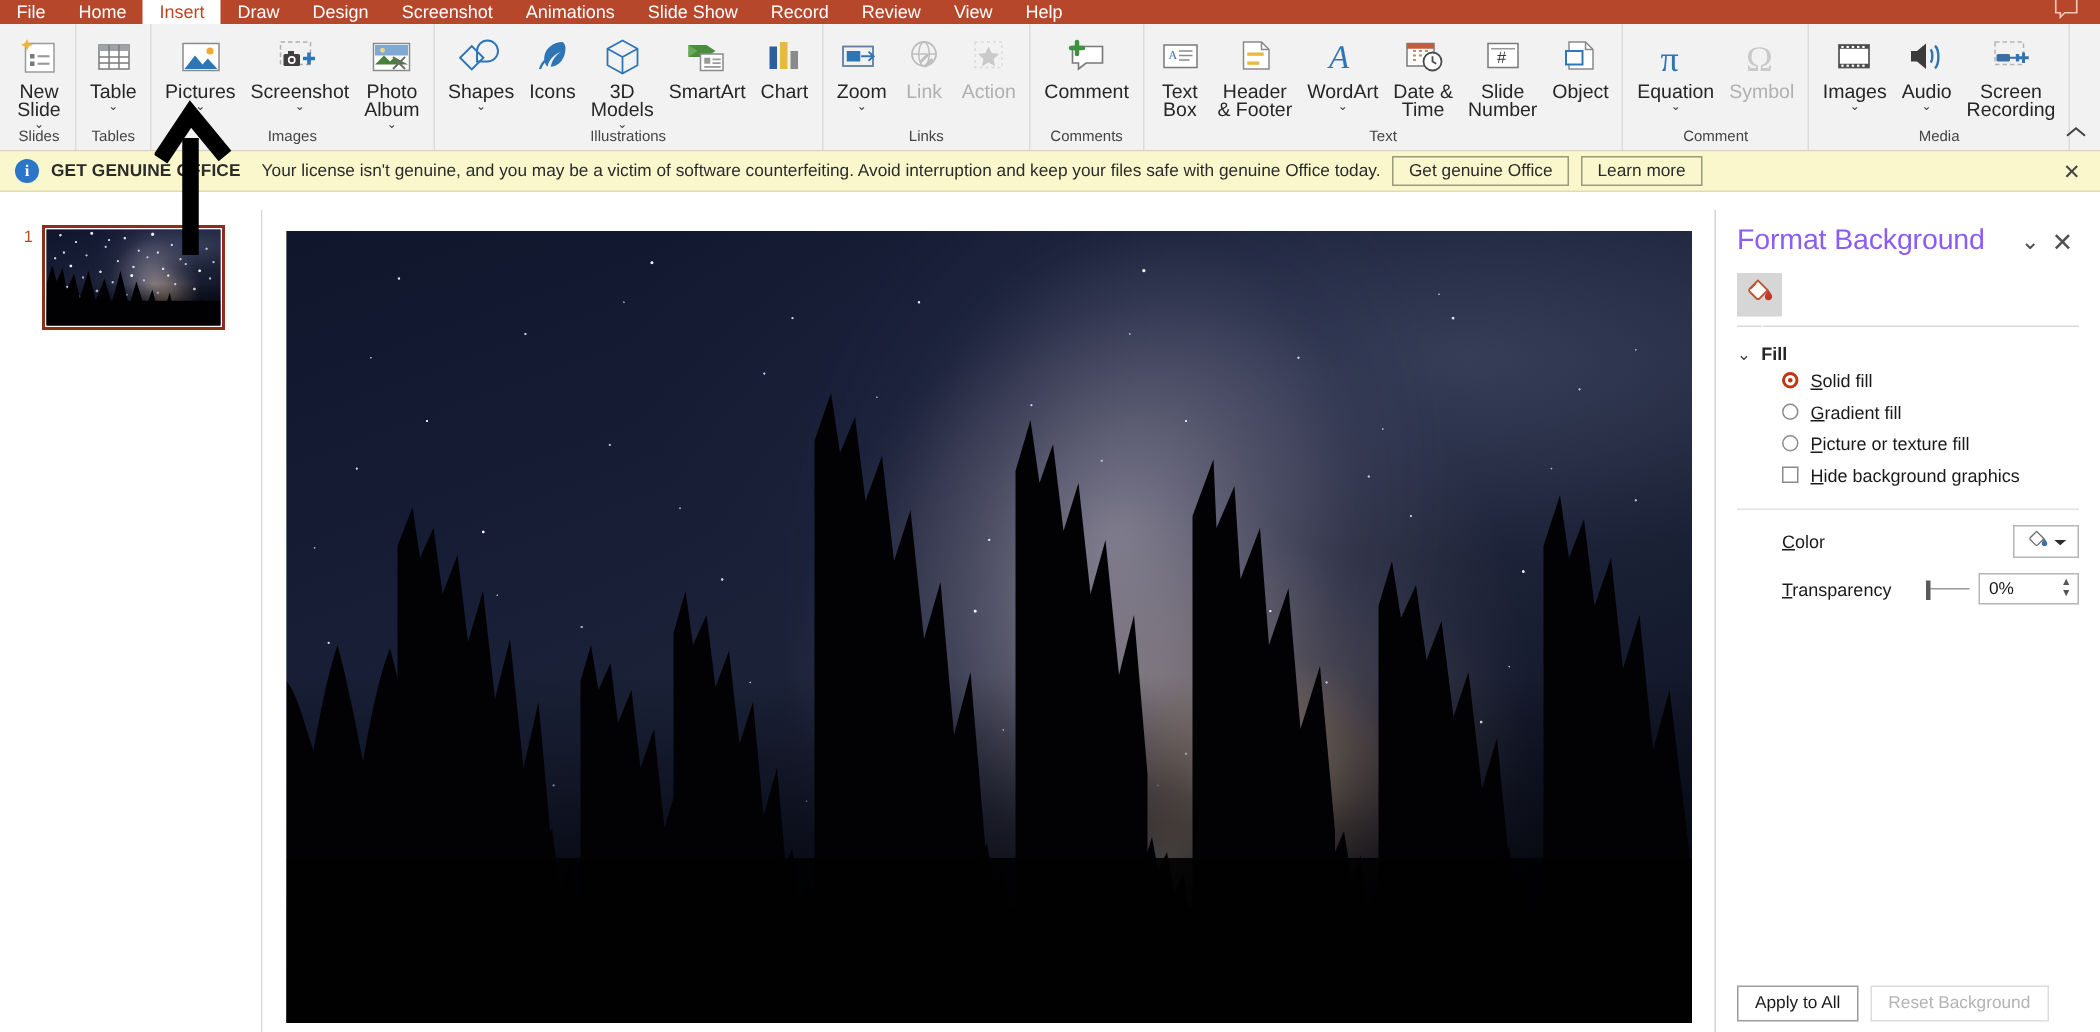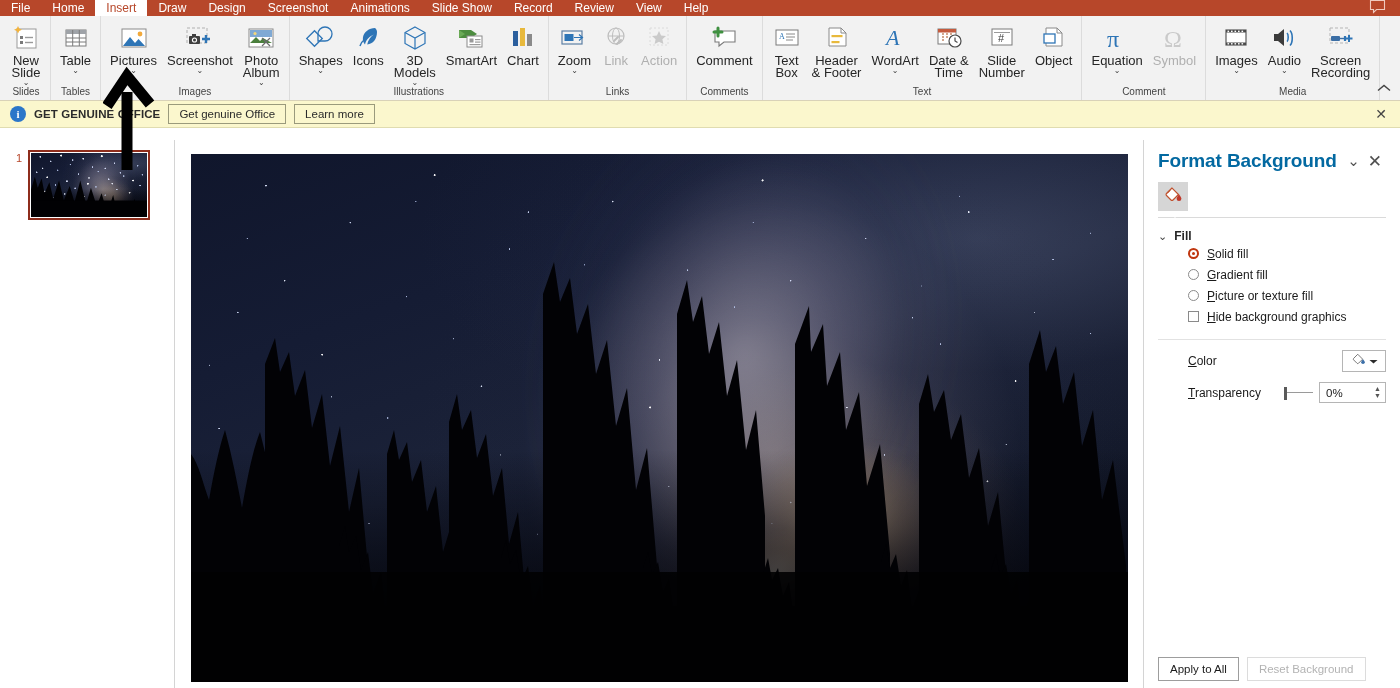--- a/index.html
+++ b/index.html
@@ -325,21 +325,21 @@
     background: #ffffff;
     border-left: 1px solid #d4d4d4;
     position: relative;
     padding: 0 14px;
   }
   .fb-header {
     display: flex; align-items: center;
     padding-top: 10px;
   }
   .fb-title {
-    font-size: 19px; color: #0369a1; font-weight: 700;
+    font-size: 19px; color: #8b5cf6; font-weight: 400;
     letter-spacing: -.1px;
   }
   .fb-hdr-spacer { flex: 1; }
   .fb-chev, .fb-close {
     font-size: 15px; color: #505050; padding: 0 4px; cursor: default;
   }
   .fb-close { font-size: 17px; font-weight: 300; }
   .fb-tabs {
     display: flex; align-items: flex-end;
     margin-top: 10px;
@@ -849,20 +849,21 @@
   <div class="ribbon-collapse">
     <svg width="16" height="10" viewBox="0 0 16 10">
         <path d="M2 7.5L8 2.5l6 5" fill="none" stroke="#444" stroke-width="1.4"></path>
       </svg>
   </div>
 </div>
 
 <div class="notifbar">
   <span class="notif-icon">i</span>
   <span class="notif-strong">GET GENUINE OFFICE</span>
+  <span class="notif-text">Your license isn't genuine, and you may be a victim of software counterfeiting. Avoid interruption and keep your files safe with genuine Office today.</span>
   <button class="notif-btn">Get genuine Office</button>
   <button class="notif-btn">Learn more</button>
   <span class="notif-spacer"></span>
   <span class="notif-close">✕</span>
 </div>
 
 <div class="workspace">
 
   <div class="thumbpane">
     <div class="thumb-row">

